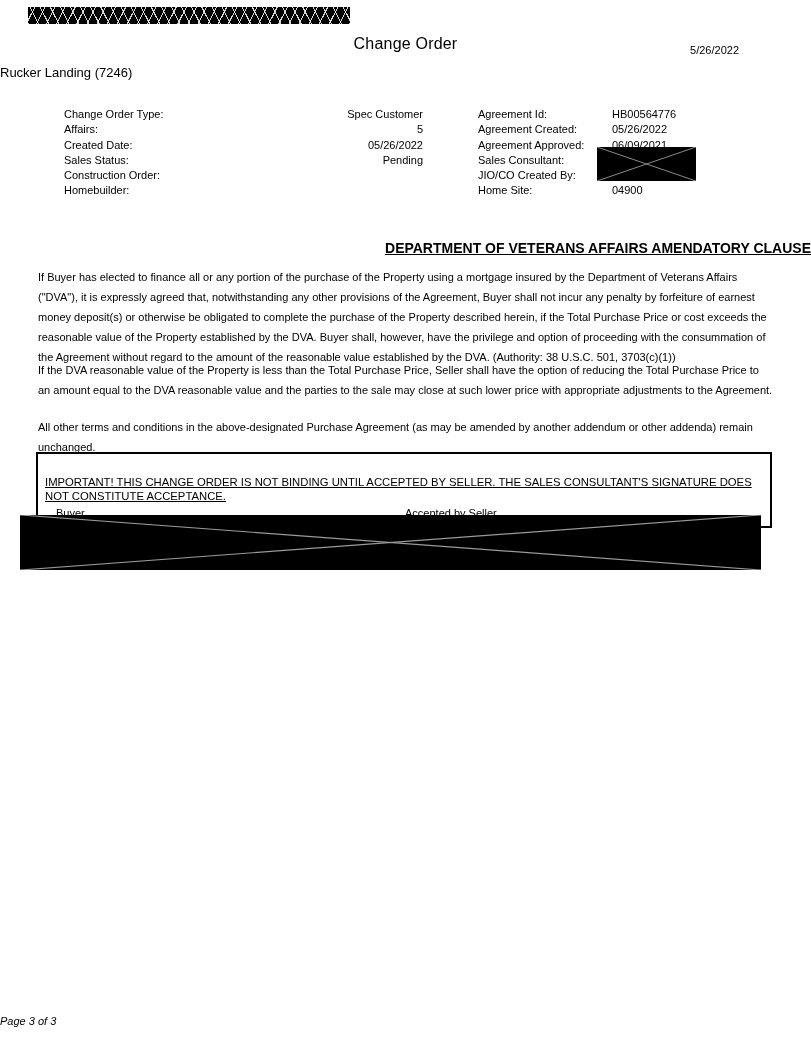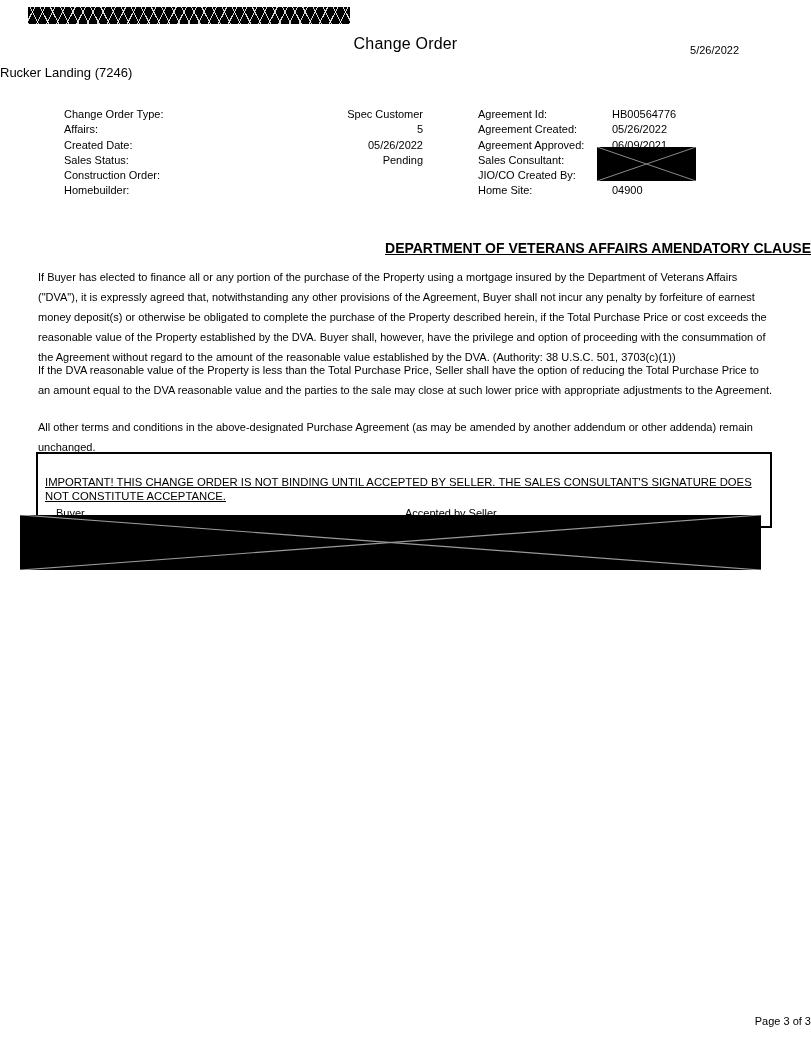--- a/index.html
+++ b/index.html
@@ -77,21 +77,21 @@
     line-height: 13.8px; font-size: 11.3px; text-decoration: underline;
   }
 
   
   .sig-buyer  { position: absolute; top: 507px; left: 56px; }
   .sig-seller { position: absolute; top: 507px; left: 405px; }
 
   
   .footer {
     position: absolute; top: 1015px; left: 0; width: 100%;
-    text-align: right; font-size: 11px;
+    text-align: left; font-size: 11px; font-style: italic;
   }
 </style>
 </head>
 <body>
 
 <div class="page">
 
   <div class="redaction-top"></div>
 
   <div class="doc-title">Change Order</div>

